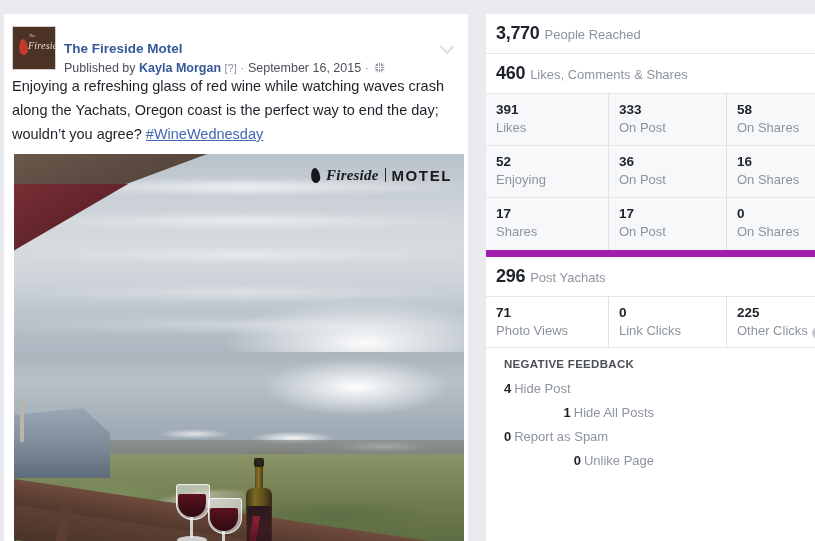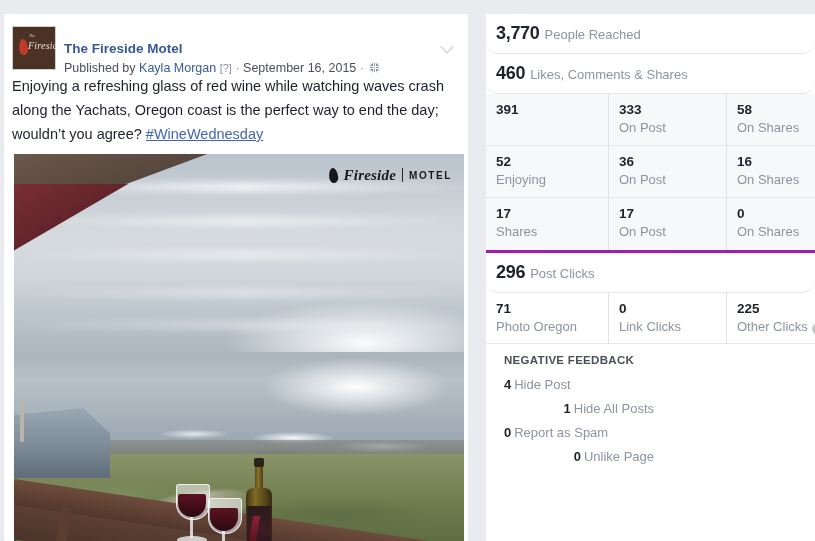--- a/index.html
+++ b/index.html
@@ -38,21 +38,21 @@
     font-family:"Liberation Serif",serif;font-style:italic;
   }
   .page-name{
     position:absolute;left:60px;top:27px;
     font-size:13.5px;font-weight:bold;color:#365899;text-align:center;
   }
   .byline{
     position:absolute;left:60px;top:47px;
     font-size:12.5px;color:#4b4f56;white-space:nowrap;
   }
-  .byline a{color:#365899;text-decoration:none;font-weight:normal;}
+  .byline a{color:#365899;text-decoration:none;font-weight:bold;}
   .byline .qmark{color:#8d949e;font-size:11px;}
   .byline .sep{color:#8d949e;}
   .globe-ico{
     display:inline-block;width:11px;height:11px;border-radius:50%;
     background:#8d949e;position:relative;top:1px;margin-left:2px;
     box-shadow:inset 0 0 0 1px #ffffff;
   }
   .globe-ico::before{
     content:"";position:absolute;left:4px;top:0;width:3px;height:11px;
     border-left:1px solid #ffffff;border-right:1px solid #ffffff;
@@ -215,35 +215,35 @@
   }
   .wm-flame{
     width:9px;height:15px;background:#15181a;
     border-radius:50% 50% 50% 50% / 62% 62% 38% 38%;transform:rotate(-8deg);
   }
   .wm-name{
     font-family:"Liberation Serif",serif;font-style:italic;
     font-size:15px;font-weight:bold;letter-spacing:.2px;
   }
   .wm-bar{width:1px;height:14px;background:#2a2a2a;}
-  .wm-motel{font-size:10px;letter-spacing:1.6px;font-weight:bold;}
+  .wm-motel{font-size:15px;letter-spacing:1.6px;font-weight:bold;}
 
   
   .mid-gutter{position:absolute;left:468px;top:14px;width:18px;height:527px;background:#e9ebee;}
 
   
   .stats-pane{
     position:absolute;left:486px;top:14px;width:329px;height:527px;background:#ffffff;
   }
   .hrow{
-    position:relative;padding:9px 0 9px 10px;border-bottom:1px solid #e5e6e9;border-radius:13px;
+    position:relative;padding:9px 0 9px 10px;border-bottom:1px solid #e5e6e9;
   }
   .hrow .big{font-size:18px;font-weight:bold;color:#1d2129;letter-spacing:-.3px;}
   .hrow .lbl{font-size:13px;color:#8d949e;margin-left:5px;}
-  .grid-sec{background:#f7f8fa;border-bottom:3px solid #a21caf;}
+  .grid-sec{background:#f7f8fa;border-bottom:7px solid #a21caf;}
   .grow{
     display:flex;border-bottom:1px solid #e5e6e9;height:52px;box-sizing:border-box;
   }
   .grow:last-child{border-bottom:none;}
   .gcell{
     flex:0 0 auto;padding:8px 0 0 10px;box-sizing:border-box;position:relative;
   }
   .gcell.c1{width:122px;}
   .gcell.c2{width:118px;border-left:1px solid #dfe1e5;}
   .gcell.c3{width:100px;border-left:1px solid #dfe1e5;}
@@ -361,20 +361,21 @@
 
   <div class="hrow">
     <span class="big">460</span><span class="lbl">Likes, Comments &amp; Shares</span>
   </div>
 
   <div class="grid-sec">
 
     <div class="grow">
       <div class="gcell c1">
         <div class="num">391</div>
+        <div class="sub">Likes</div>
       </div>
       <div class="gcell c2">
         <div class="num">333</div>
         <div class="sub">On Post</div>
       </div>
       <div class="gcell c3">
         <div class="num">58</div>
         <div class="sub">On Shares</div>
       </div>
     </div>
@@ -404,28 +405,28 @@
         <div class="sub">On Post</div>
       </div>
       <div class="gcell c3">
         <div class="num">0</div>
         <div class="sub">On Shares</div>
       </div>
     </div>
   </div>
 
   <div class="hrow">
-    <span class="big">296</span><span class="lbl">Post Clicks</span>
+    <span class="big">296</span><span class="lbl">Post Yachats</span>
   </div>
 
   <div class="clicks-sec">
     <div class="grow">
       <div class="gcell c1">
         <div class="num">71</div>
-        <div class="sub">Photo Oregon</div>
+        <div class="sub">Photo Views</div>
       </div>
       <div class="gcell c2">
         <div class="num">0</div>
         <div class="sub">Link Clicks</div>
       </div>
       <div class="gcell c3">
         <div class="num">225</div>
         <div class="sub"><span>Other Clicks</span><span class="info-ico">i</span></div>
       </div>
     </div>

